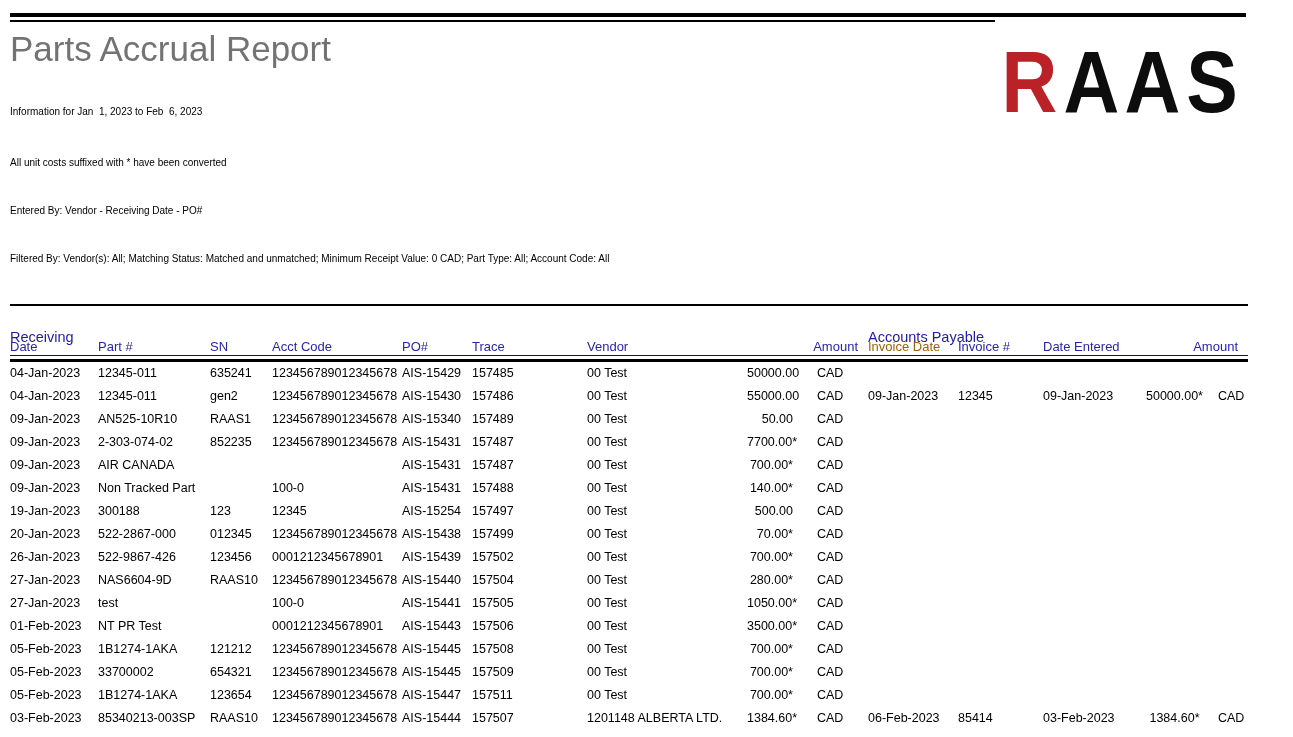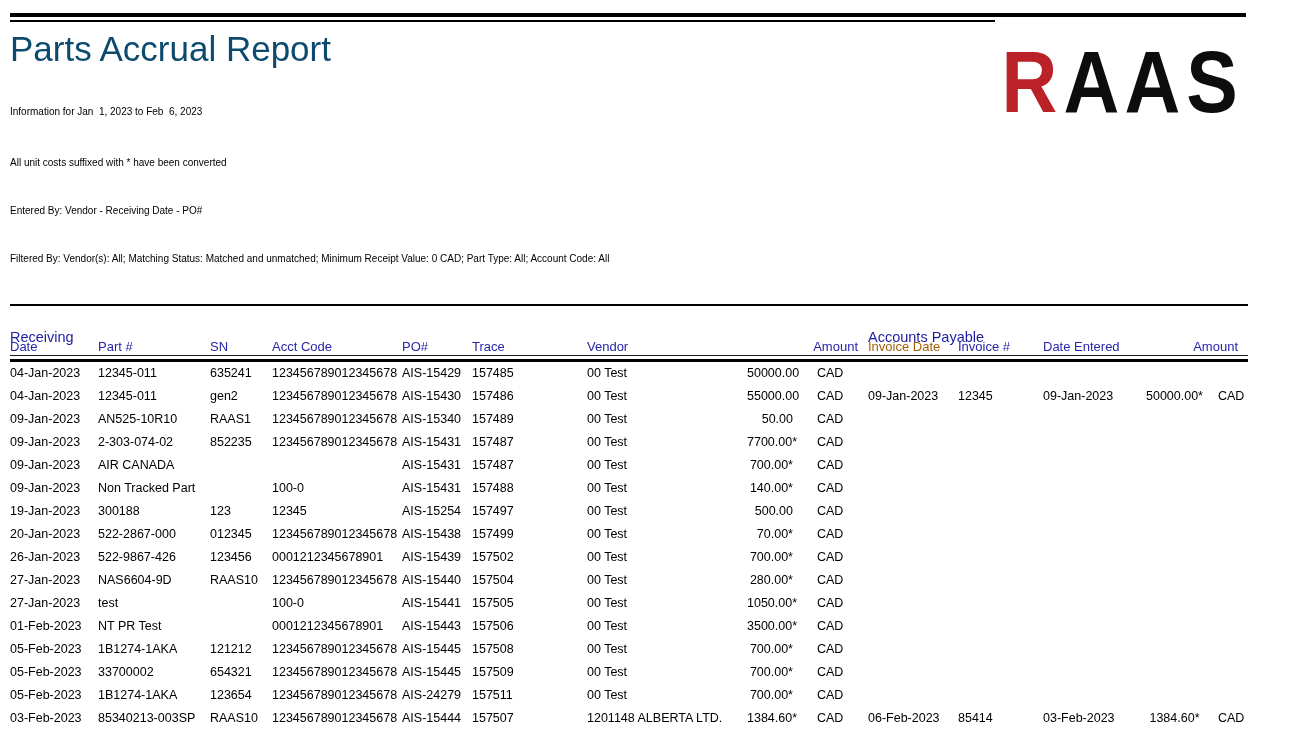--- a/index.html
+++ b/index.html
@@ -65,21 +65,21 @@
       <div class="t2"></div>
   </div>
 
   <div class="logo">
     <span class="l-r" style="color: rgb(187, 34, 40);">R</span>
     <span class="l-k" style="color: rgb(13, 13, 13);">A</span>
     <span class="l-k" style="color: rgb(13, 13, 13);">A</span>
     <span class="l-k" style="color: rgb(13, 13, 13);">S</span>
   </div>
 
-  <div class="title" style="color: #0c4a6e;">Parts Accrual Report</div>
+  <div class="title" style="color: #737373;">Parts Accrual Report</div>
 
   <div class="info">
     <div>Information for Jan  1, 2023 to Feb  6, 2023</div>
     <div>All unit costs suffixed with * have been converted</div>
     <div>Entered By: Vendor - Receiving Date - PO#</div>
     <div>Filtered By: Vendor(s): All; Matching Status: Matched and unmatched; Minimum Receipt Value: 0 CAD; Part Type: All; Account Code: All</div>
   </div>
 
   <div class="mid-rule"></div>
 
@@ -350,21 +350,21 @@
           <td class="c-inv_no"></td>
           <td class="c-entered"></td>
           <td class="c-ap_amount"></td>
           <td class="c-ap_cur"></td>
         </tr>
         <tr>
           <td class="c-date">05-Feb-2023</td>
           <td class="c-part">1B1274-1AKA</td>
           <td class="c-sn">123654</td>
           <td class="c-acct">123456789012345678</td>
-          <td class="c-po">AIS-24279</td>
+          <td class="c-po">AIS-15447</td>
           <td class="c-trace">157511</td>
           <td class="c-vendor">00 Test</td>
           <td class="c-amount">700.00*</td>
           <td class="c-cur">CAD</td>
           <td class="c-inv_date"></td>
           <td class="c-inv_no"></td>
           <td class="c-entered"></td>
           <td class="c-ap_amount"></td>
           <td class="c-ap_cur"></td>
         </tr>

